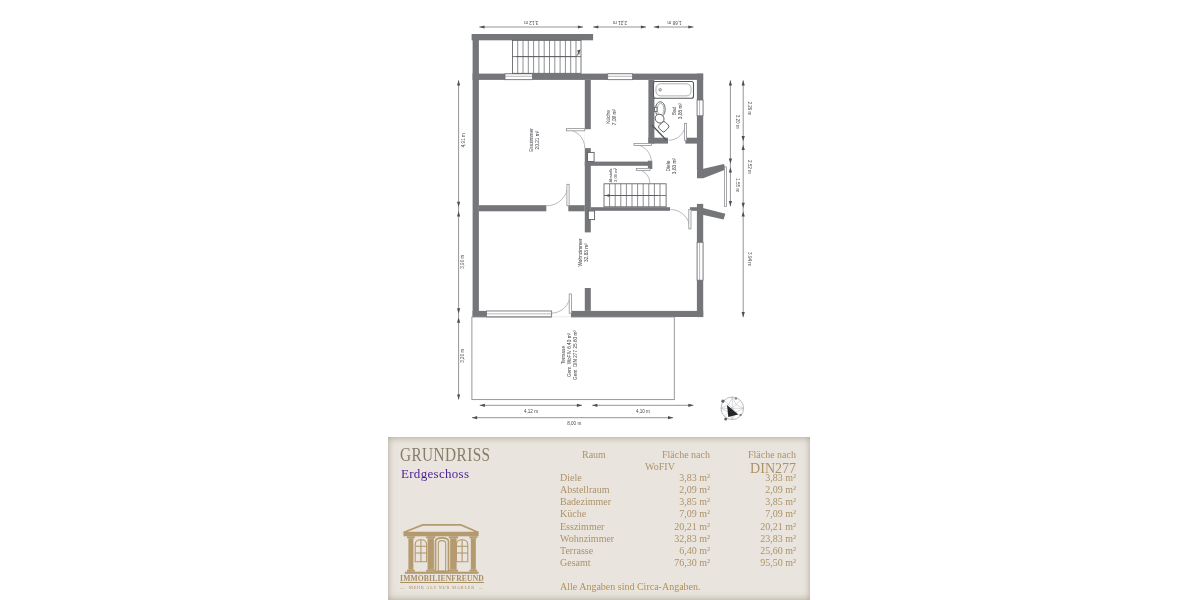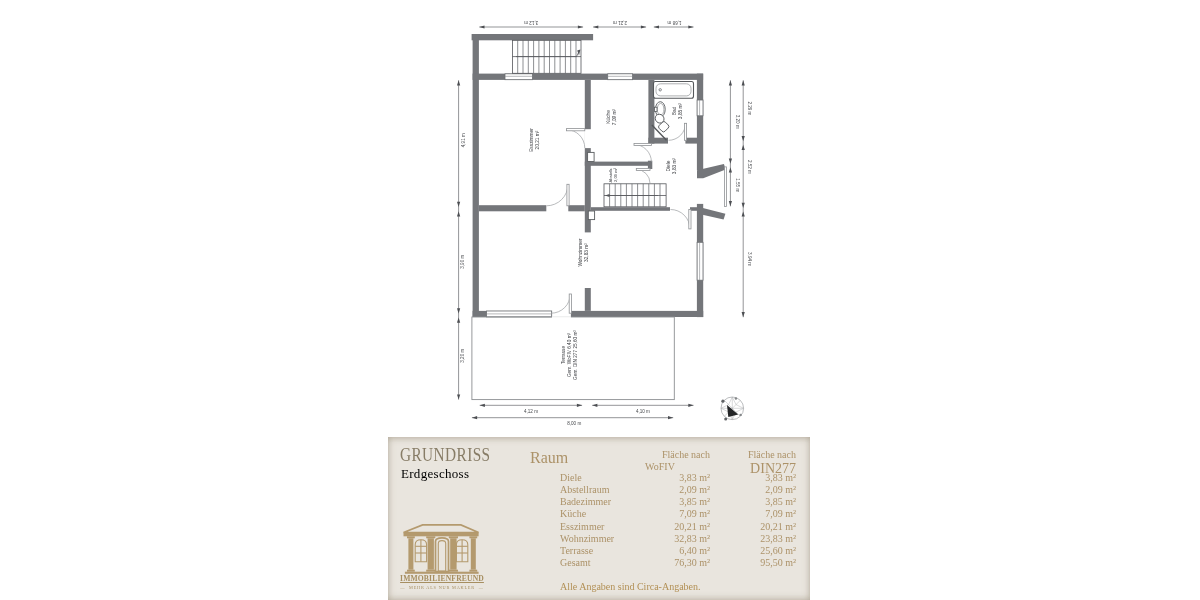--- a/index.html
+++ b/index.html
@@ -301,23 +301,23 @@
     <circle cx="725.7" cy="419" r="1.5" fill="#5f6265"></circle>
     <circle cx="740.6" cy="414.9" r="1.2" fill="#85888a"></circle>
     <circle cx="735.9" cy="398.5" r="1.2" fill="#85888a"></circle>
   </g>
 </svg>
 
 <div class="footer"></div>
 
 <div class="abs f-serif" style="left:400px;top:444.5px;font-size:18px;letter-spacing:0.5px;color:#877c66;transform:scaleX(0.85);transform-origin:left top;">GRUNDRISS</div>
 
-<div class="abs f-serif" style="left:401px;top:465.5px;font-size:13px;letter-spacing:0.3px;color:#000000;">Erdgeschoss</div>
-
-<div class="abs f-serif" style="left:530px;top:449px;font-size:16px;color:#ac9268;">Raum</div>
+<div class="abs f-serif" style="left:401px;top:465.5px;font-size:13px;letter-spacing:0.3px;color:#4c1d95;">Erdgeschoss</div>
+
+<div class="abs f-serif" style="left:582px;top:449px;font-size:10px;color:#ac9268;">Raum</div>
 <div class="abs f-serif" style="left:610px;top:449px;width:100px;text-align:right;font-size:10px;color:#ac9268;">Fläche nach</div>
 <div class="abs f-serif" style="left:610px;top:461.3px;width:100px;text-align:center;font-size:10px;color:#ac9268;">WoFIV</div>
 <div class="abs f-serif" style="left:696px;top:449px;width:100px;text-align:right;font-size:10px;color:#ac9268;">Fläche nach</div>
 <div class="abs f-serif" style="left:696px;top:461.3px;width:100px;text-align:right;font-size:14px;color:#ac9268;">DIN277</div>
 
 <div class="abs f-serif" style="left:560px;top:471.5px;font-size:10px;line-height:12.25px;color:#ac9268;">Diele<br>Abstellraum<br>Badezimmer<br>Küche<br>Esszimmer<br>Wohnzimmer<br>Terrasse<br>Gesamt</div>
 <div class="abs f-serif" style="left:610px;top:471.5px;width:100px;text-align:right;font-size:10px;line-height:12.25px;color:#ac9268;">3,83 m²<br>2,09 m²<br>3,85 m²<br>7,09 m²<br>20,21 m²<br>32,83 m²<br>6,40 m²<br>76,30 m²</div>
 <div class="abs f-serif" style="left:696px;top:471.5px;width:100px;text-align:right;font-size:10px;line-height:12.25px;color:#ac9268;">3,83 m²<br>2,09 m²<br>3,85 m²<br>7,09 m²<br>20,21 m²<br>23,83 m²<br>25,60 m²<br>95,50 m²</div>
 
 <div class="abs f-serif" style="left:560px;top:581px;font-size:10px;color:#b29055;font-family:Liberation Serif, serif;">Alle Angaben sind Circa-Angaben.</div>

